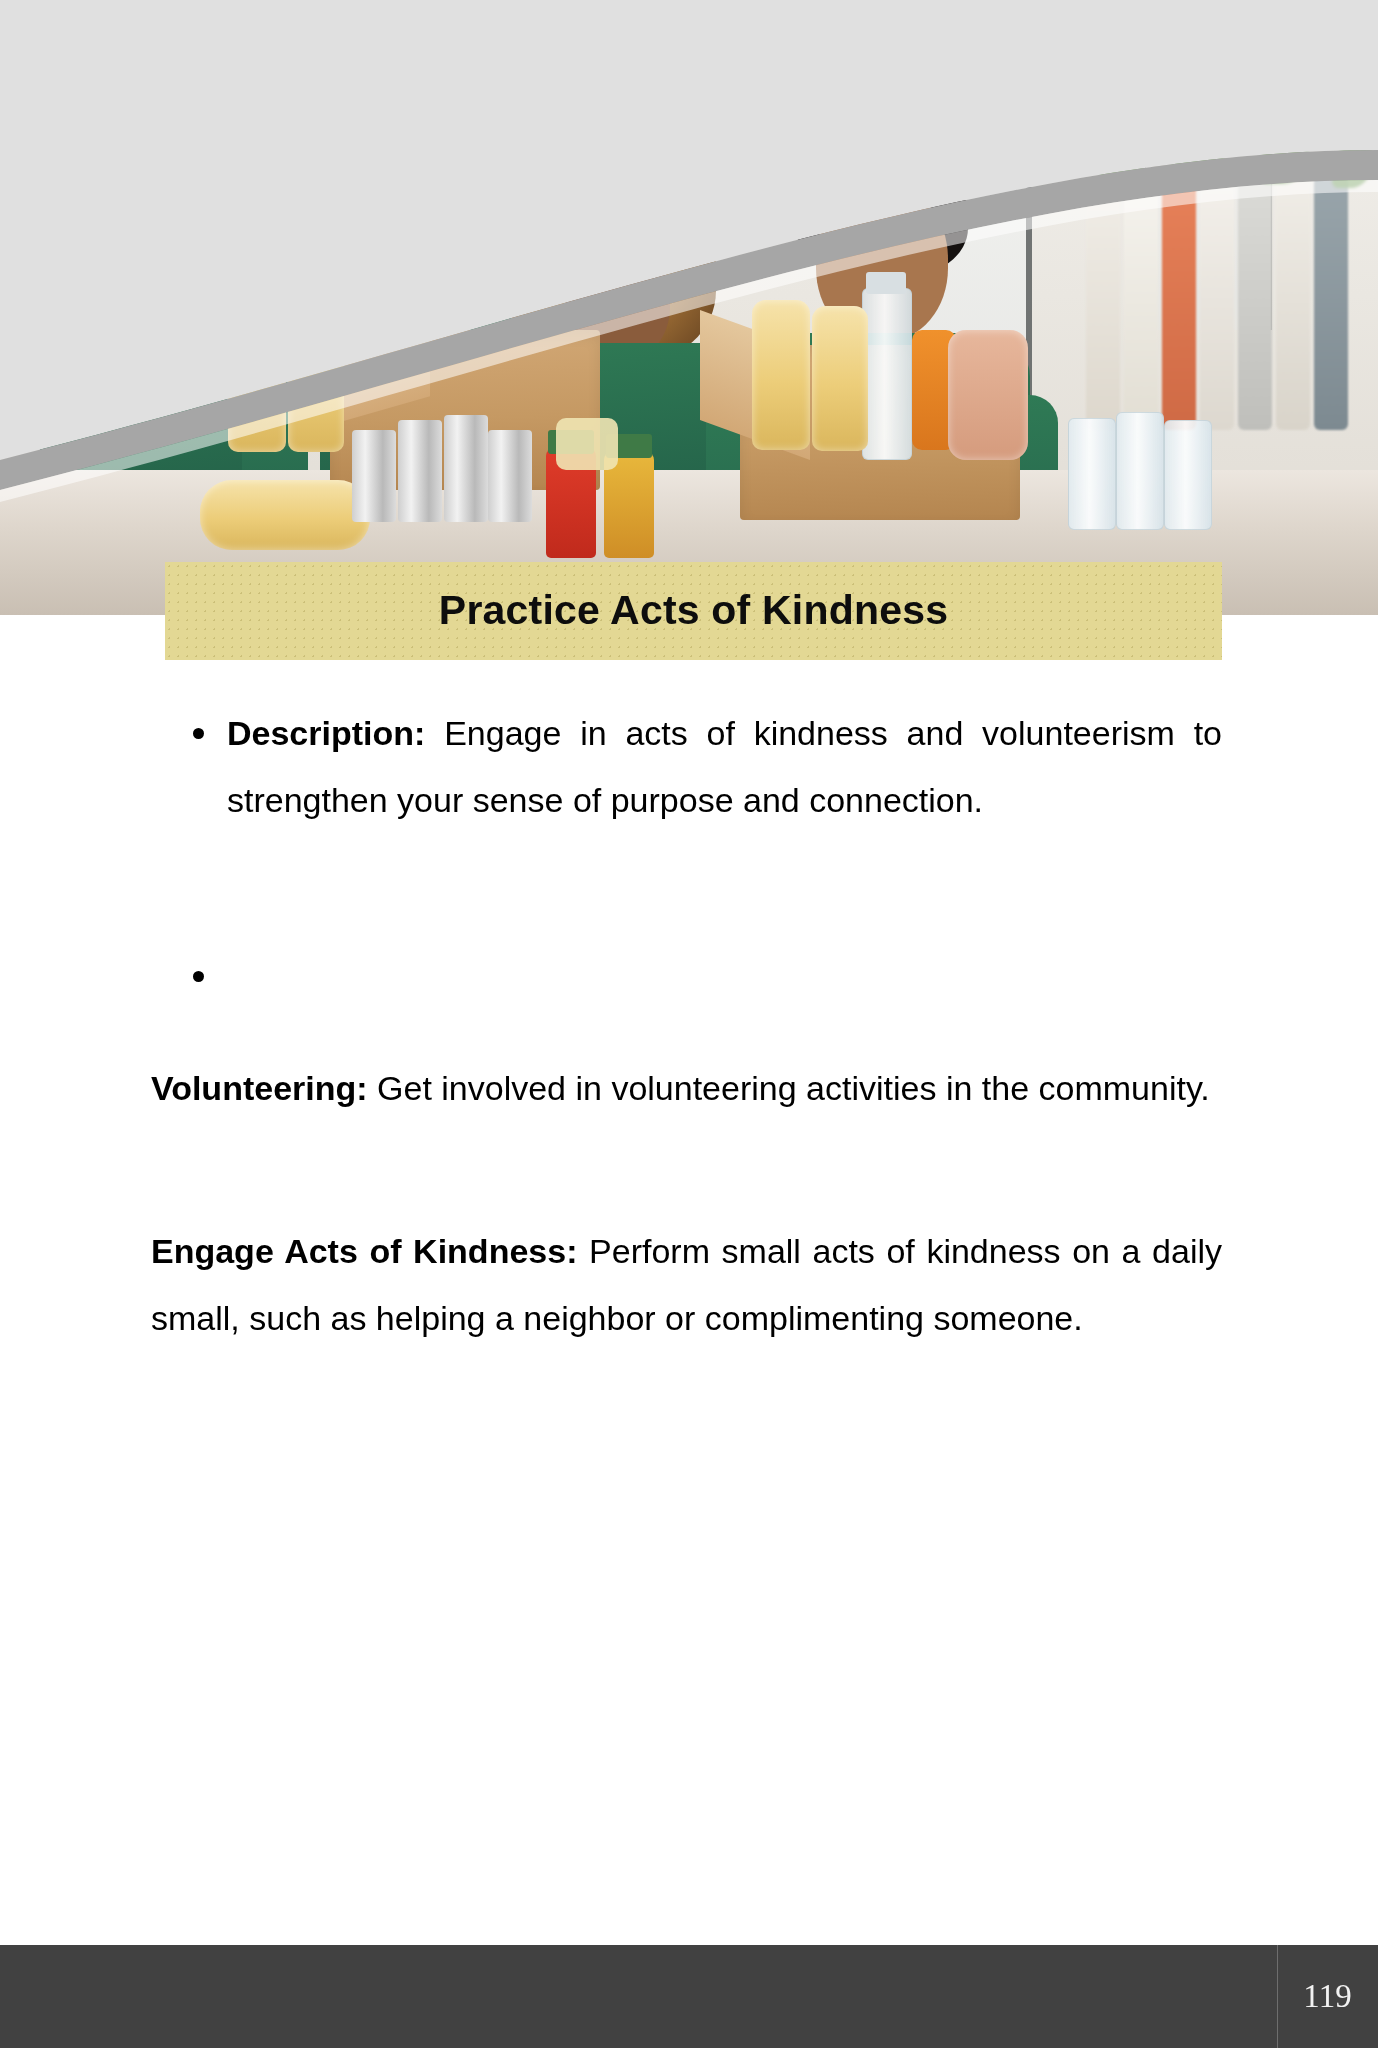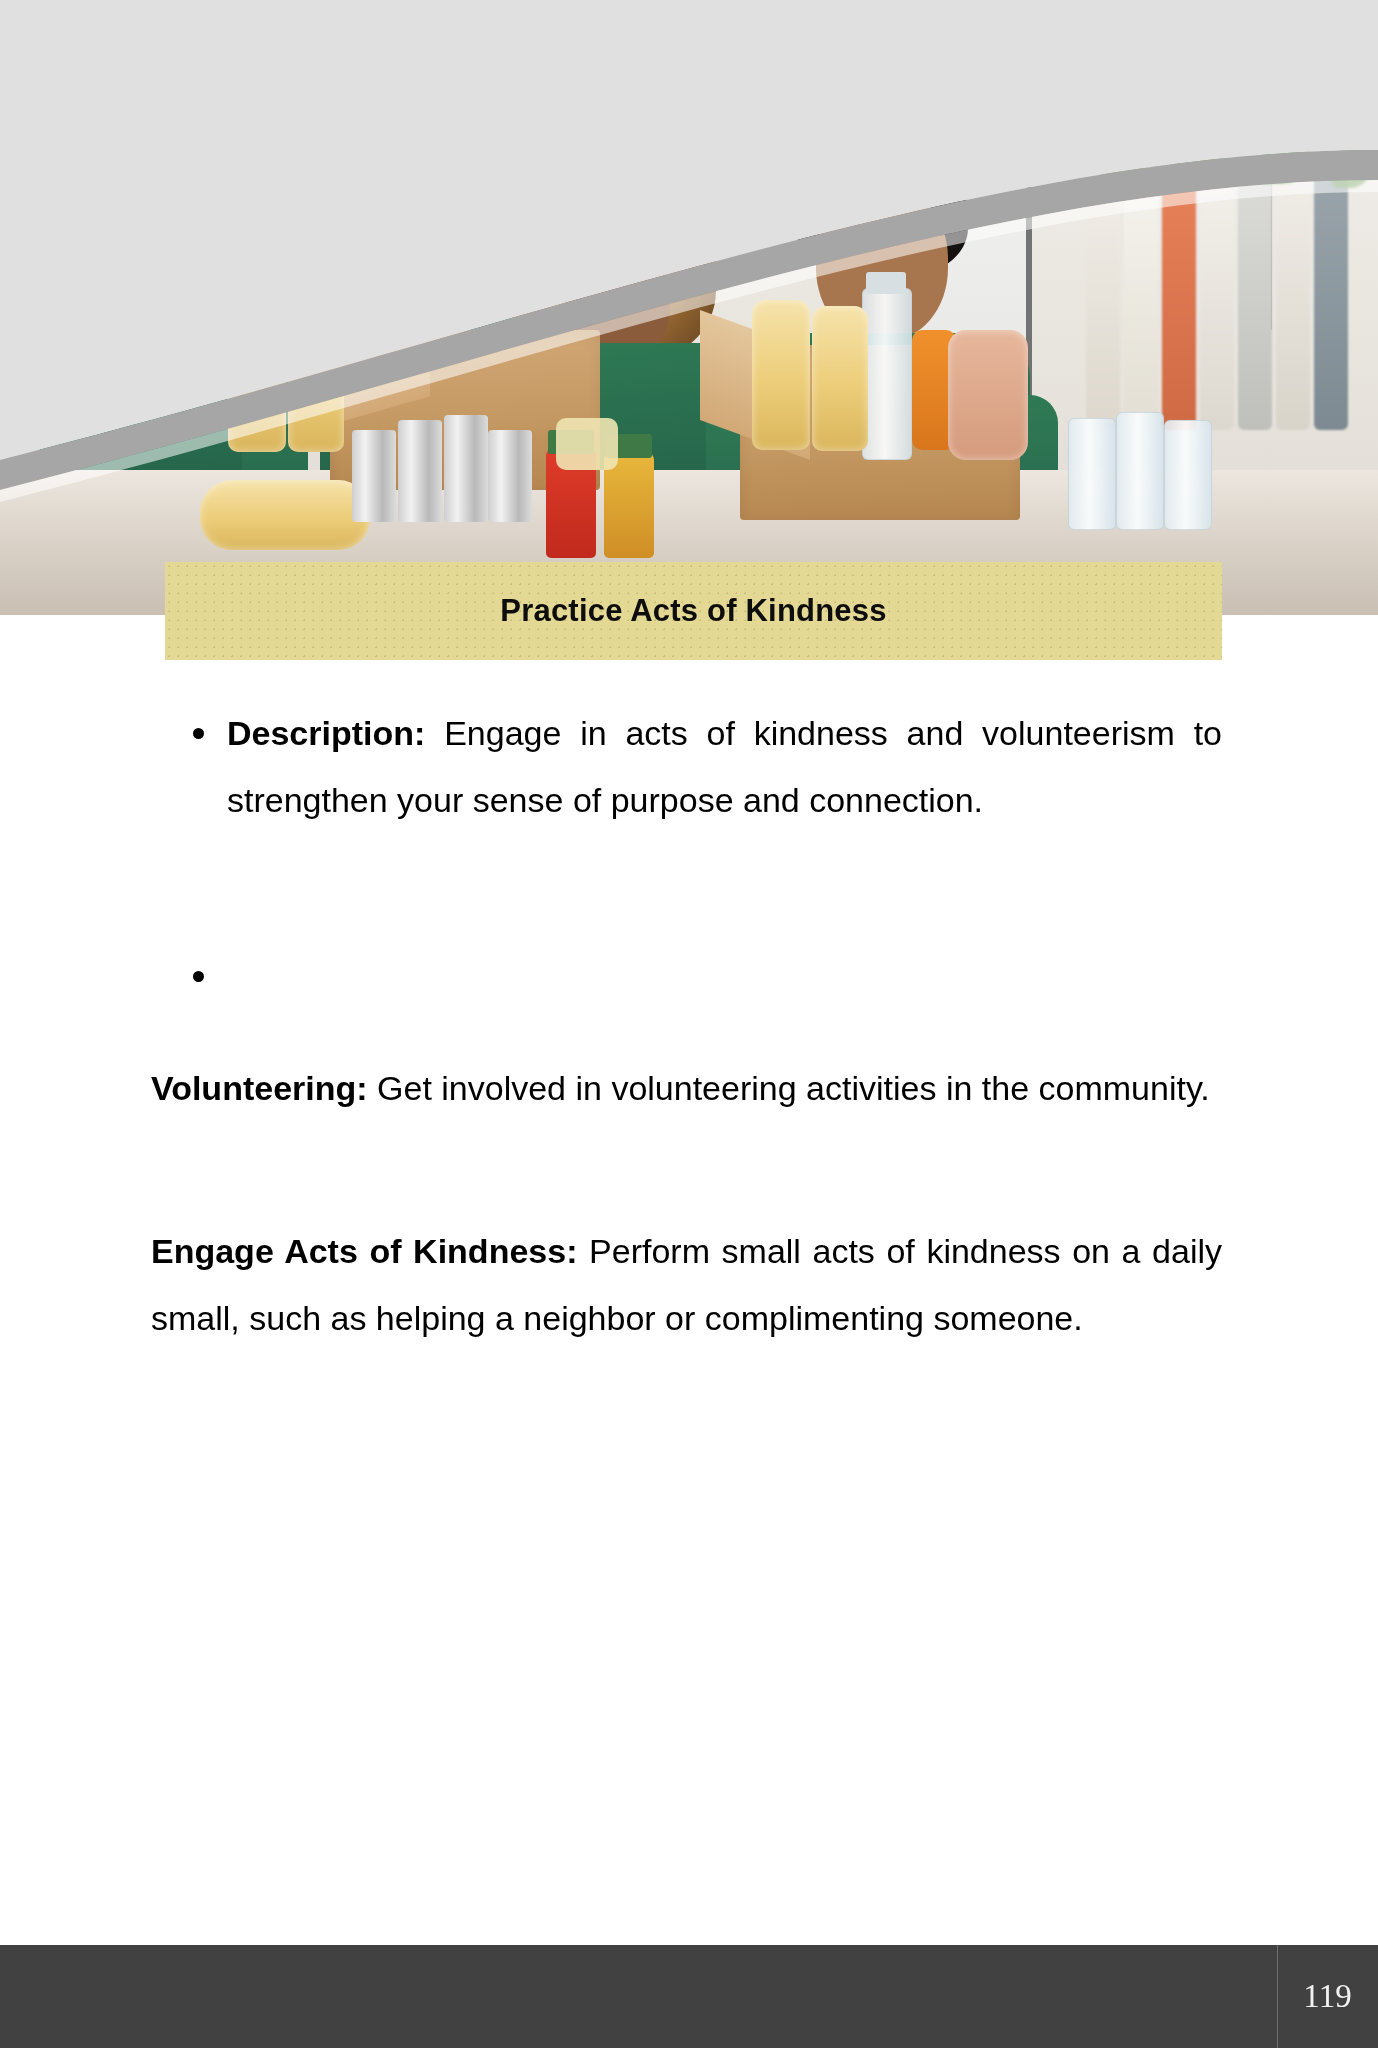--- a/index.html
+++ b/index.html
@@ -179,21 +179,21 @@
     height: 98px;
     background: #e3d894;
     background-image:
       radial-gradient(rgba(160,145,70,.35) 1px, transparent 1px);
     background-size: 9px 9px;
     display: flex;
     align-items: center;
     justify-content: center;
   }
   .title-text {
-    font-size: 31px;
+    font-size: 41px;
     font-weight: bold;
     color: #0d0d0d;
     letter-spacing: .2px;
     text-align: right;
     line-height: 1.1;
   }
 
   
   .content {
     position: absolute;

